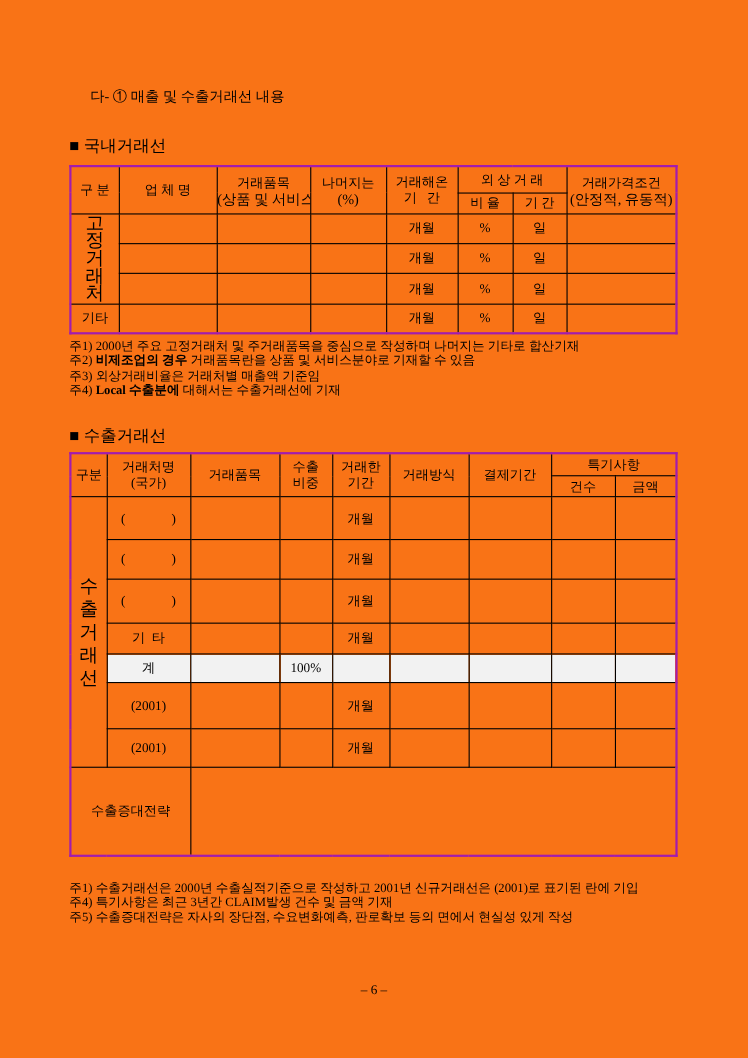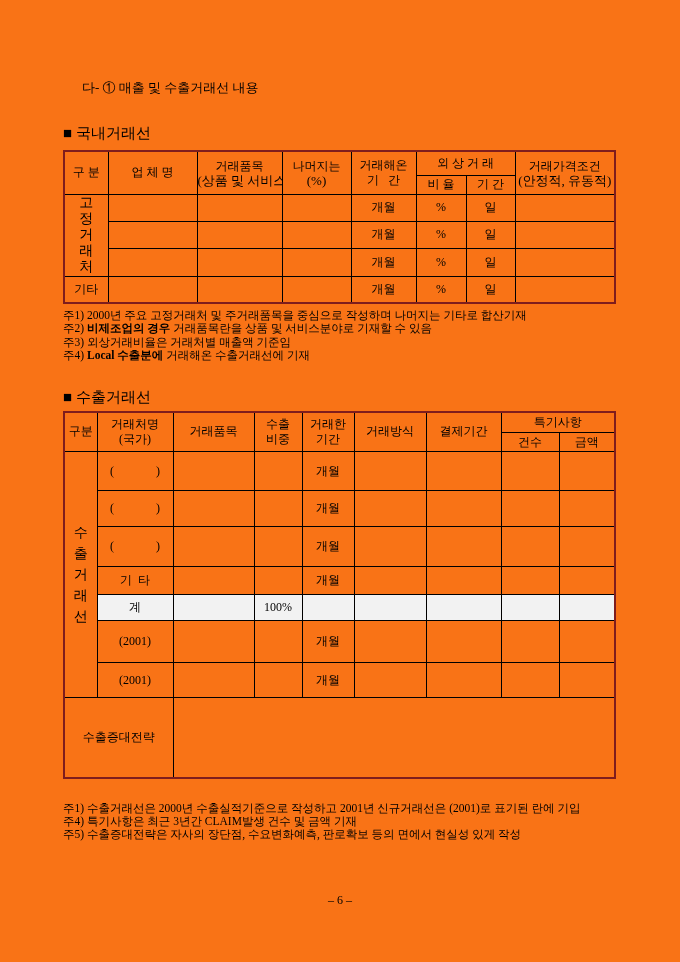--- a/index.html
+++ b/index.html
@@ -25,38 +25,38 @@
     display:flex;
     align-items:center;
   }
   .section-head .sq { font-size:15px; margin-right:4px; line-height:15px; }
   .section-head + table { margin-top:8px; }
 
   table.form {
     border-collapse:collapse;
     table-layout:fixed;
     width:551px;
-    border:2px solid #7f1d1d;
+    border:2px solid #a21caf;
   }
   table.form td {
     border:1px solid #000;
     font-size:12px;
     text-align:center;
     vertical-align:middle;
     padding:0;
     overflow:hidden;
   }
   td.hd div { white-space:pre; line-height:15px; }
   td.hd .sub { font-size:13px; line-height:13px; }
   .vlabel {
     width:1.2em;
     margin:0 auto;
     word-break:break-all;
     line-height:16px;
-    font-size:14px;
+    font-size:17px;
   }
   .vlabel.wide { line-height:21px; }
   td.unit-r { text-align:right; padding-right:5px; }
   td.paren { vertical-align:bottom; text-align:center; padding-bottom:3px; white-space:pre; }
   td.newrow { vertical-align:top; text-align:left; padding:1px 3px; font-size:11px; }
   tr.shaded td { background:#f2f2f2; }
   td.strategy-label { font-size:13px; }
 
   .notes { margin-top:5px; }
   .notes.second { margin-top:23px; }
@@ -160,21 +160,21 @@
       <td class="unit-r">일</td>
       <td></td>
     </tr>
   </tbody>
     </table>
 
   <div class="notes">
     <div class="note"><span>주1) 2000년 주요 고정거래처 및 주거래품목을 중심으로 작성하며 나머지는 기타로 합산기재</span></div>
     <div class="note"><span>주2) </span><b>비제조업의 경우</b><span> 거래품목란을 상품 및 서비스분야로 기재할 수 있음</span></div>
     <div class="note"><span>주3) 외상거래비율은 거래처별 매출액 기준임</span></div>
-    <div class="note"><span>주4) </span><b>Local 수출분에</b><span> 거래해온 수출거래선에 기재</span></div>
+    <div class="note"><span>주4) </span><b>Local 수출분에</b><span> 대해서는 수출거래선에 기재</span></div>
   </div>
 
   <div class="section-head" style="margin-top:26px;">
     <span class="sq">■</span>
     <span>수출거래선</span>
   </div>
 
   <table class="form" style="margin-top:5px;">
     <colgroup>
       <col style="width:33px">

